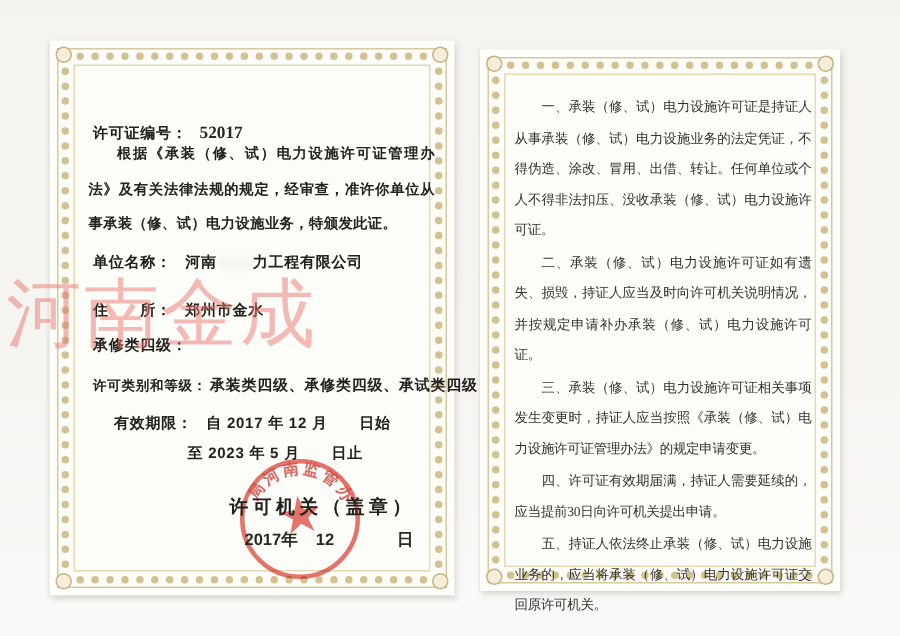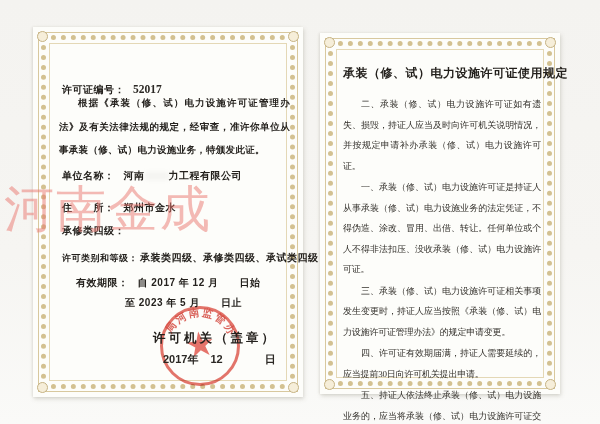--- a/index.html
+++ b/index.html
@@ -162,23 +162,22 @@
   <div class="page right-page">
     <div class="frame-line"></div>
     <div class="frame-bead"></div>
     <div class="frame-inner"></div>
     <span class="corner tl"></span>
     <span class="corner tr"></span>
     <span class="corner bl"></span>
     <span class="corner br"></span>
 
     <div class="rp-content">
-      <div class="rp-title sans">承装（修、试）电力设施许可证使用规定</div>
+      <p class="rule">一、承装（修、试）电力设施许可证是持证人从事承装（修、试）电力设施业务的法定凭证，不得伪造、涂改、冒用、出借、转让。任何单位或个人不得非法扣压、没收承装（修、试）电力设施许可证。</p>
       <p class="rule">二、承装（修、试）电力设施许可证如有遗失、损毁，持证人应当及时向许可机关说明情况，并按规定申请补办承装（修、试）电力设施许可证。</p>
-      <p class="rule">一、承装（修、试）电力设施许可证是持证人从事承装（修、试）电力设施业务的法定凭证，不得伪造、涂改、冒用、出借、转让。任何单位或个人不得非法扣压、没收承装（修、试）电力设施许可证。</p>
       <p class="rule">三、承装（修、试）电力设施许可证相关事项发生变更时，持证人应当按照《承装（修、试）电力设施许可证管理办法》的规定申请变更。</p>
       <p class="rule">四、许可证有效期届满，持证人需要延续的，应当提前30日向许可机关提出申请。</p>
       <p class="rule">五、持证人依法终止承装（修、试）电力设施业务的，应当将承装（修、试）电力设施许可证交回原许可机关。</p>
     </div>
   </div>
 
   <div class="watermark">河南金成</div>
 
 </div>
 

